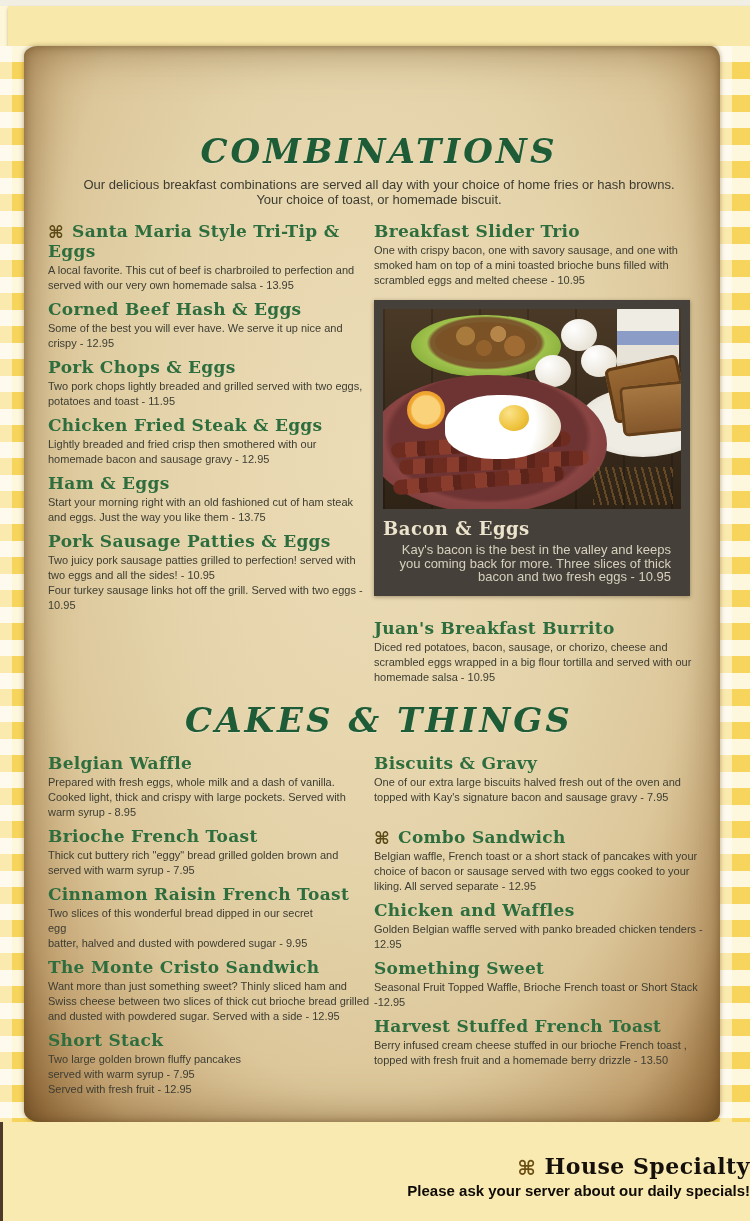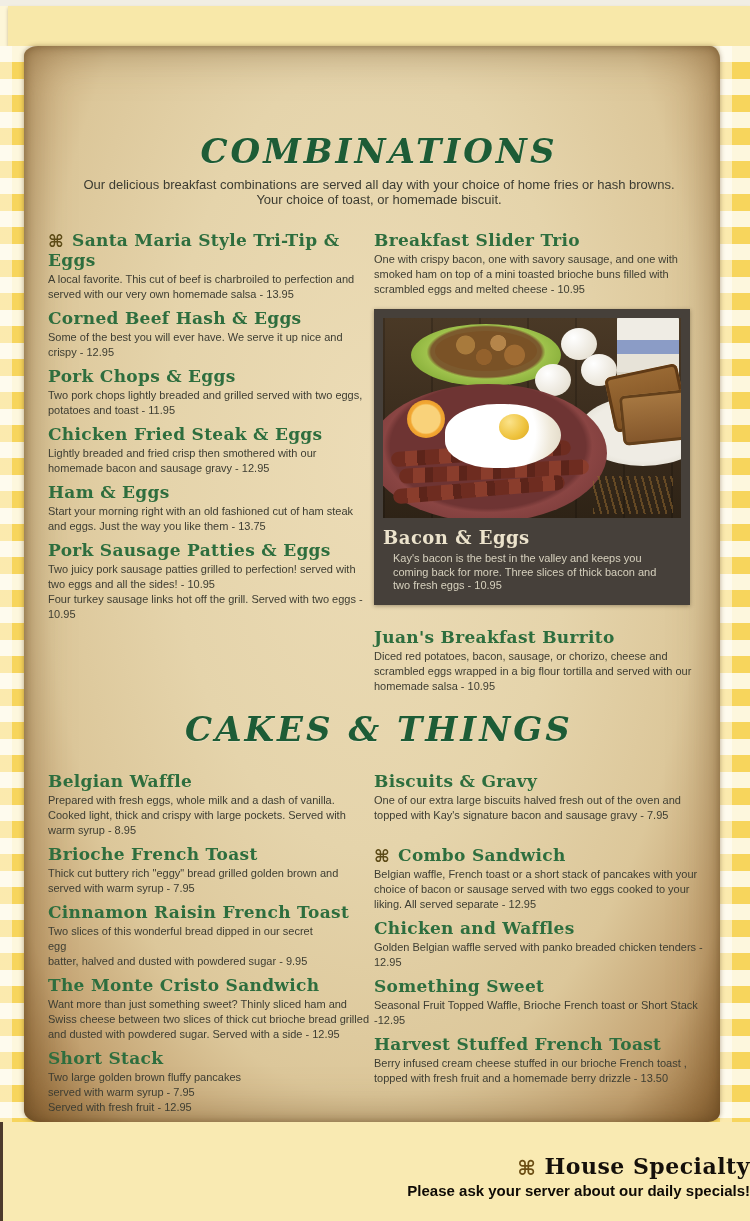--- a/index.html
+++ b/index.html
@@ -28,21 +28,21 @@
   .menu { position:absolute; top:0; left:0; width:100%; height:100%; padding:86px 10px 0 24px; }
   .script-title {
     text-align:center; font-family:"DejaVu Serif", serif; font-style:italic; font-weight:bold;
     color:#1d5c36; font-size:34px; letter-spacing:3px; line-height:38px;
     text-shadow:0 1px 0 rgba(255,255,255,.25);
   }
   .subtitle {
     text-align:center; font-size:13px; color:#3c3c32; line-height:15px;
     white-space:pre-line; margin-top:7px;
   }
-  .cols { display:flex; margin-top:17px; }
+  .cols { display:flex; margin-top:8px; }
   .col-l { width:326px; }
   .col-r { width:331px; }
   .item h3 {
     font-family:"DejaVu Serif", serif; font-weight:bold; color:#2e6e3e;
     font-size:17px; line-height:20px; margin:6px 0 2px; letter-spacing:.3px;
   }
   .item p {
     font-size:11px; line-height:15px; color:#3d3d32; margin:0; white-space:pre-line;
   }
   .rosette { display:inline-block; color:#5d4b17; font-size:17px; margin-right:8px;
@@ -85,21 +85,21 @@
   .fried-egg { left:62px; top:86px; width:116px; height:64px; border-radius:48% 52% 55% 45%;
     background:radial-gradient(circle at 35% 45%, #ffffff 0 60%, #efe9da 78%, #ddd4c0 100%); }
   .yolk { left:116px; top:96px; width:30px; height:26px; border-radius:50%;
     background:radial-gradient(circle at 35% 30%, #fbe38a, #eec23c 60%, #d9a524 100%); }
   .orange { left:24px; top:82px; width:38px; height:38px; border-radius:50%;
     background:radial-gradient(circle, #f9d27a 0 52%, #f2a833 58%, #e08a20 100%); }
   .wheat { left:210px; top:158px; width:80px; height:38px;
     background:repeating-linear-gradient(75deg, rgba(140,100,45,.8) 0 2px, transparent 2px 7px); opacity:.7; }
   .photo-caption-title { text-align:left; font-family:"DejaVu Serif", serif; font-weight:bold;
     color:#ece3cc; font-size:18px; margin-top:9px; letter-spacing:.5px; }
-  .photo-caption-desc { text-align:left; color:#d6d0bd; font-size:11px; line-height:13.5px;
+  .photo-caption-desc { text-align:right; color:#d6d0bd; font-size:13px; line-height:13.5px;
     margin-top:4px; padding:0 10px; }
   .cakes-title { margin-top:16px; margin-bottom:2px;text-align:center; }
   .gap-top { margin-top:22px; }
   .footer { position:absolute; top:1122px; left:0; width:750px; height:99px;
     background:#f9eab2; border-left:3px solid #4d3a2b; text-align:right; }
   .footer-title { margin-top:31px; font-family:"DejaVu Serif", serif; font-size:22px;
     color:#15100a; font-weight:bold; letter-spacing:.5px; }
   .footer-title .rosette { font-size:20px; color:#6b4e14; }
   .footer-tagline { font-size:15px; font-weight:bold; color:#0f0b06; margin-top:3px; }
 </style>

